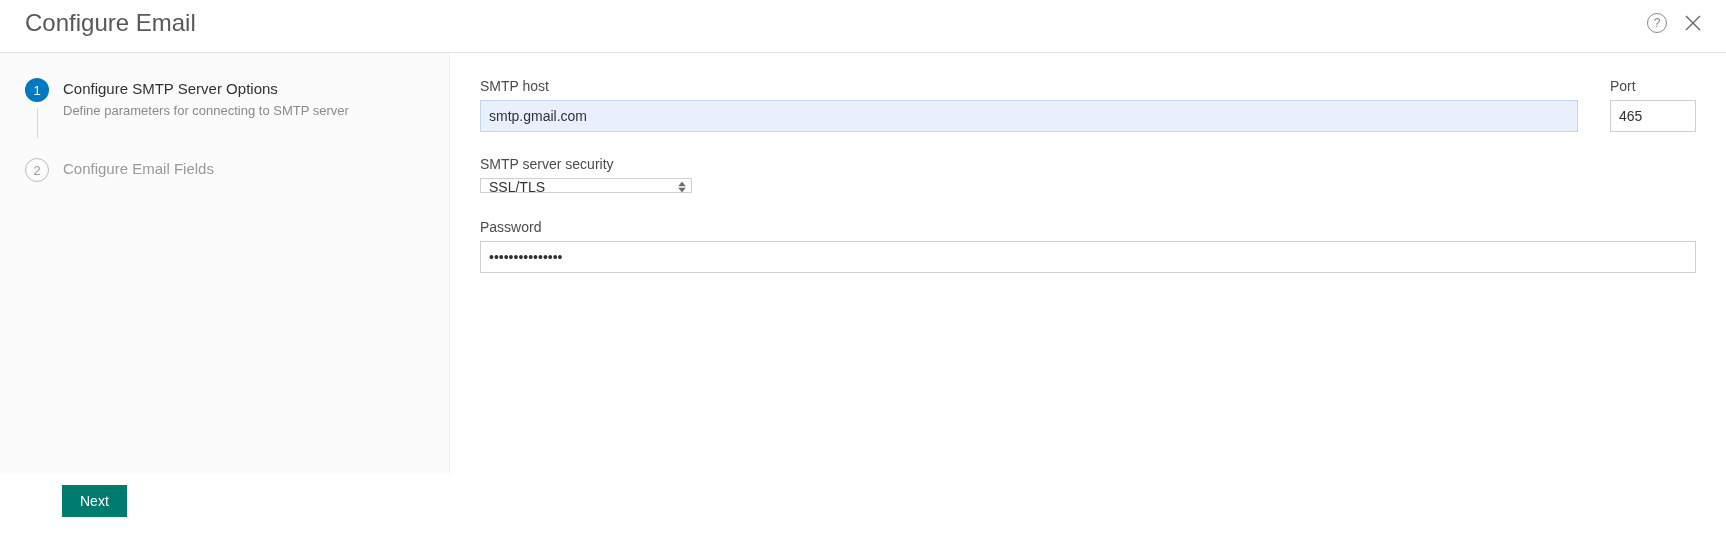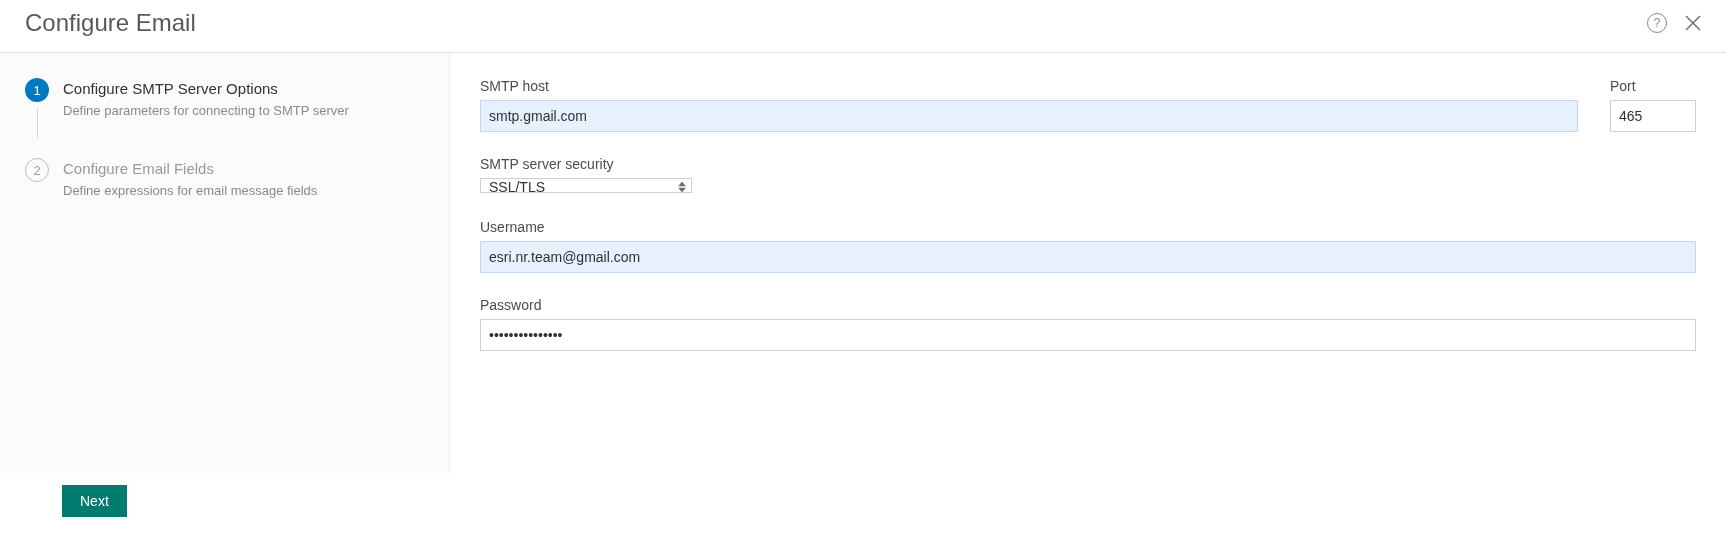--- a/index.html
+++ b/index.html
@@ -246,21 +246,20 @@
           <div class="step-desc">Define parameters for connecting to SMTP server</div>
         </div>
       </div>
 
       <div class="step">
         <div class="step-col">
           <div class="step-number inactive">2</div>
         </div>
         <div class="step-text">
           <div class="step-title inactive">Configure Email Fields</div>
-          <div class="step-desc">Define expressions for email message fields</div>
         </div>
       </div>
 
     </div>
 
     <div class="form-panel">
 
       <div class="form-row">
         <div class="form-field grow">
           <label class="form-label">SMTP host</label>
@@ -284,26 +283,20 @@
                   <polygon points="0,5 4,0 8,5"></polygon>
                 </svg>
               <svg viewBox="0 0 8 5">
                   <polygon points="0,0 4,5 8,0"></polygon>
                 </svg>
             </span>
           </div>
         </div>
       </div>
 
-      <div class="form-row">
-        <div class="form-field grow">
-          <label class="form-label">Username</label>
-          <input type="text" class="text-input autofill" value="esri.nr.team@gmail.com" style="">
-        </div>
-      </div>
 
       <div class="form-row">
         <div class="form-field grow">
           <label class="form-label">Password</label>
           <input type="text" class="text-input" value="•••••••••••••••" style="">
         </div>
       </div>
 
     </div>
   </div>

